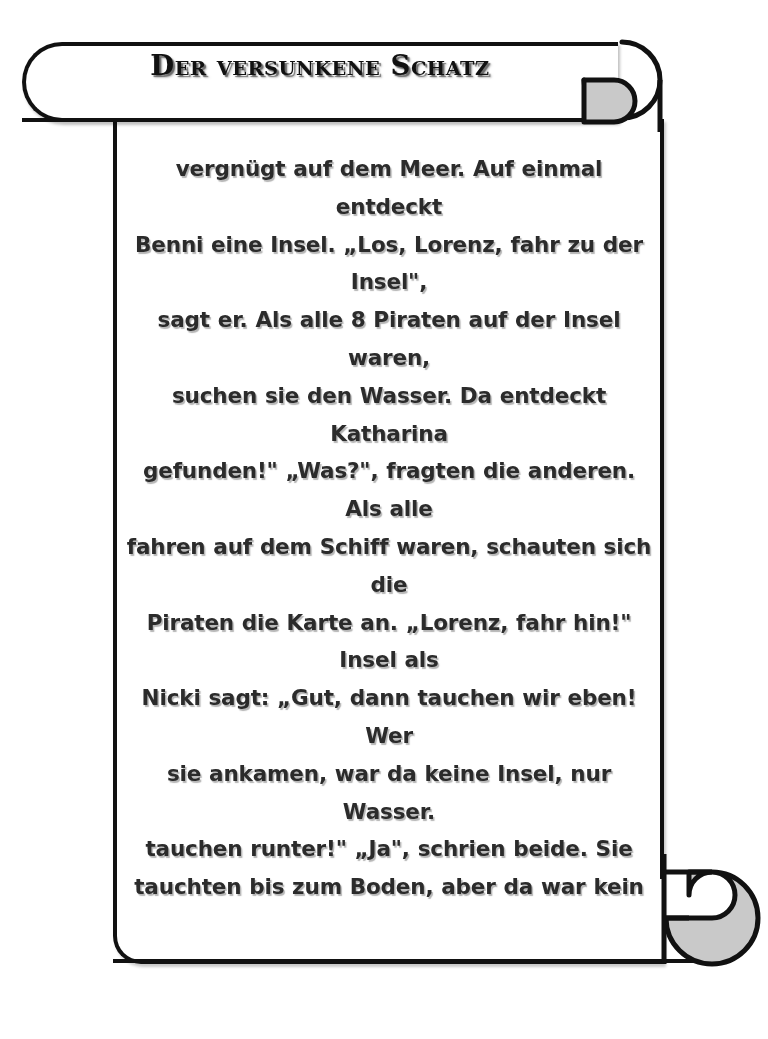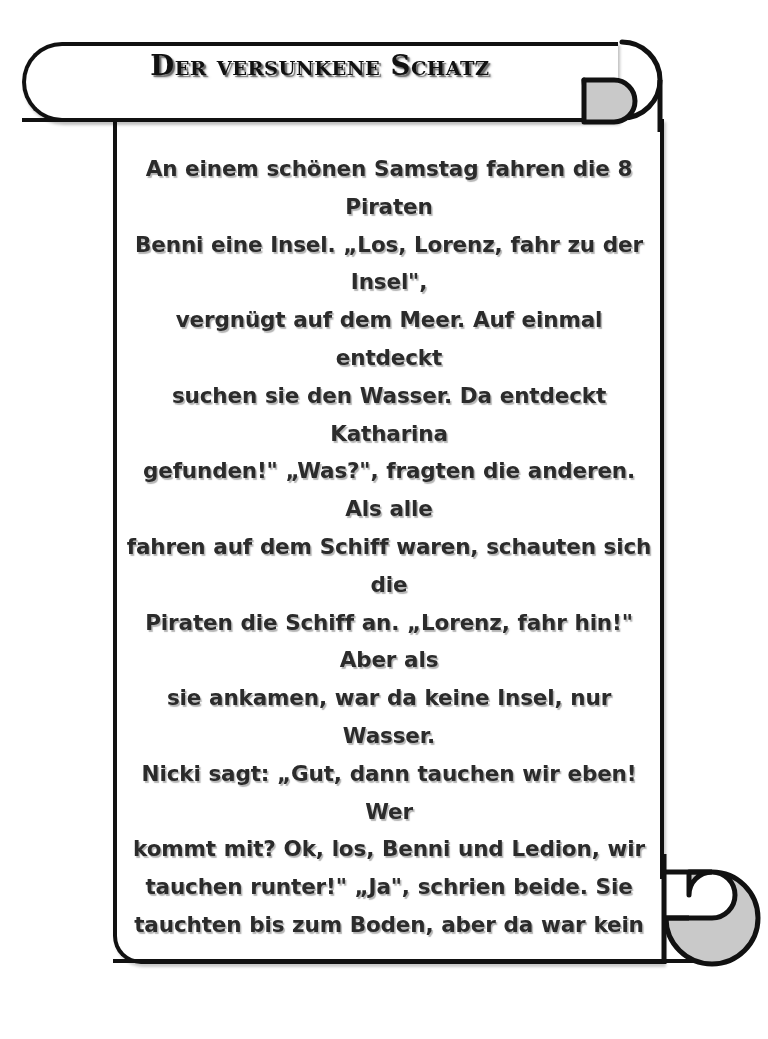--- a/index.html
+++ b/index.html
@@ -164,27 +164,26 @@
   </svg>
 
   <svg class="curl-bottom" viewBox="0 0 124 124">
     <path d="M 68 18 A 46 46 0 1 1 22 64 L 68 64 A 23 23 0 1 0 45 41 L 45 18 Z" fill="#c9c9c9" stroke="#111111" stroke-width="5" stroke-linejoin="round"></path>
     <line x1="20" y1="18" x2="68" y2="18" stroke="#111111" stroke-width="5"></line>
     <line x1="20" y1="64" x2="45" y2="64" stroke="#111111" stroke-width="5"></line>
     <line x1="20" y1="0" x2="20" y2="110" stroke="#111111" stroke-width="5"></line>
   </svg>
 
   <div class="story-text">
-      <div>An einem schönen Samstag fahren die 8 Piraten</div>
+      <div>vergnügt auf dem Meer. Auf einmal entdeckt</div>
       <div>Benni eine Insel. „Los, Lorenz, fahr zu der Insel",</div>
-      <div>vergnügt auf dem Meer. Auf einmal entdeckt</div>
+      <div>sagt er. Als alle 8 Piraten auf der Insel waren,</div>
       <div>suchen sie den Wasser. Da entdeckt Katharina</div>
       <div>gefunden!" „Was?", fragten die anderen. Als alle</div>
       <div>fahren auf dem Schiff waren, schauten sich die</div>
-      <div>Piraten die Schiff an. „Lorenz, fahr hin!" Aber als</div>
+      <div>Piraten die Karte an. „Lorenz, fahr hin!" Insel als</div>
+      <div>Nicki sagt: „Gut, dann tauchen wir eben! Wer</div>
       <div>sie ankamen, war da keine Insel, nur Wasser.</div>
-      <div>Nicki sagt: „Gut, dann tauchen wir eben! Wer</div>
-      <div>kommt mit? Ok, los, Benni und Ledion, wir</div>
       <div>tauchen runter!" „Ja", schrien beide. Sie</div>
       <div>tauchten bis zum Boden, aber da war kein</div>
     </div>
 
 </div>
 
 </body></html>

